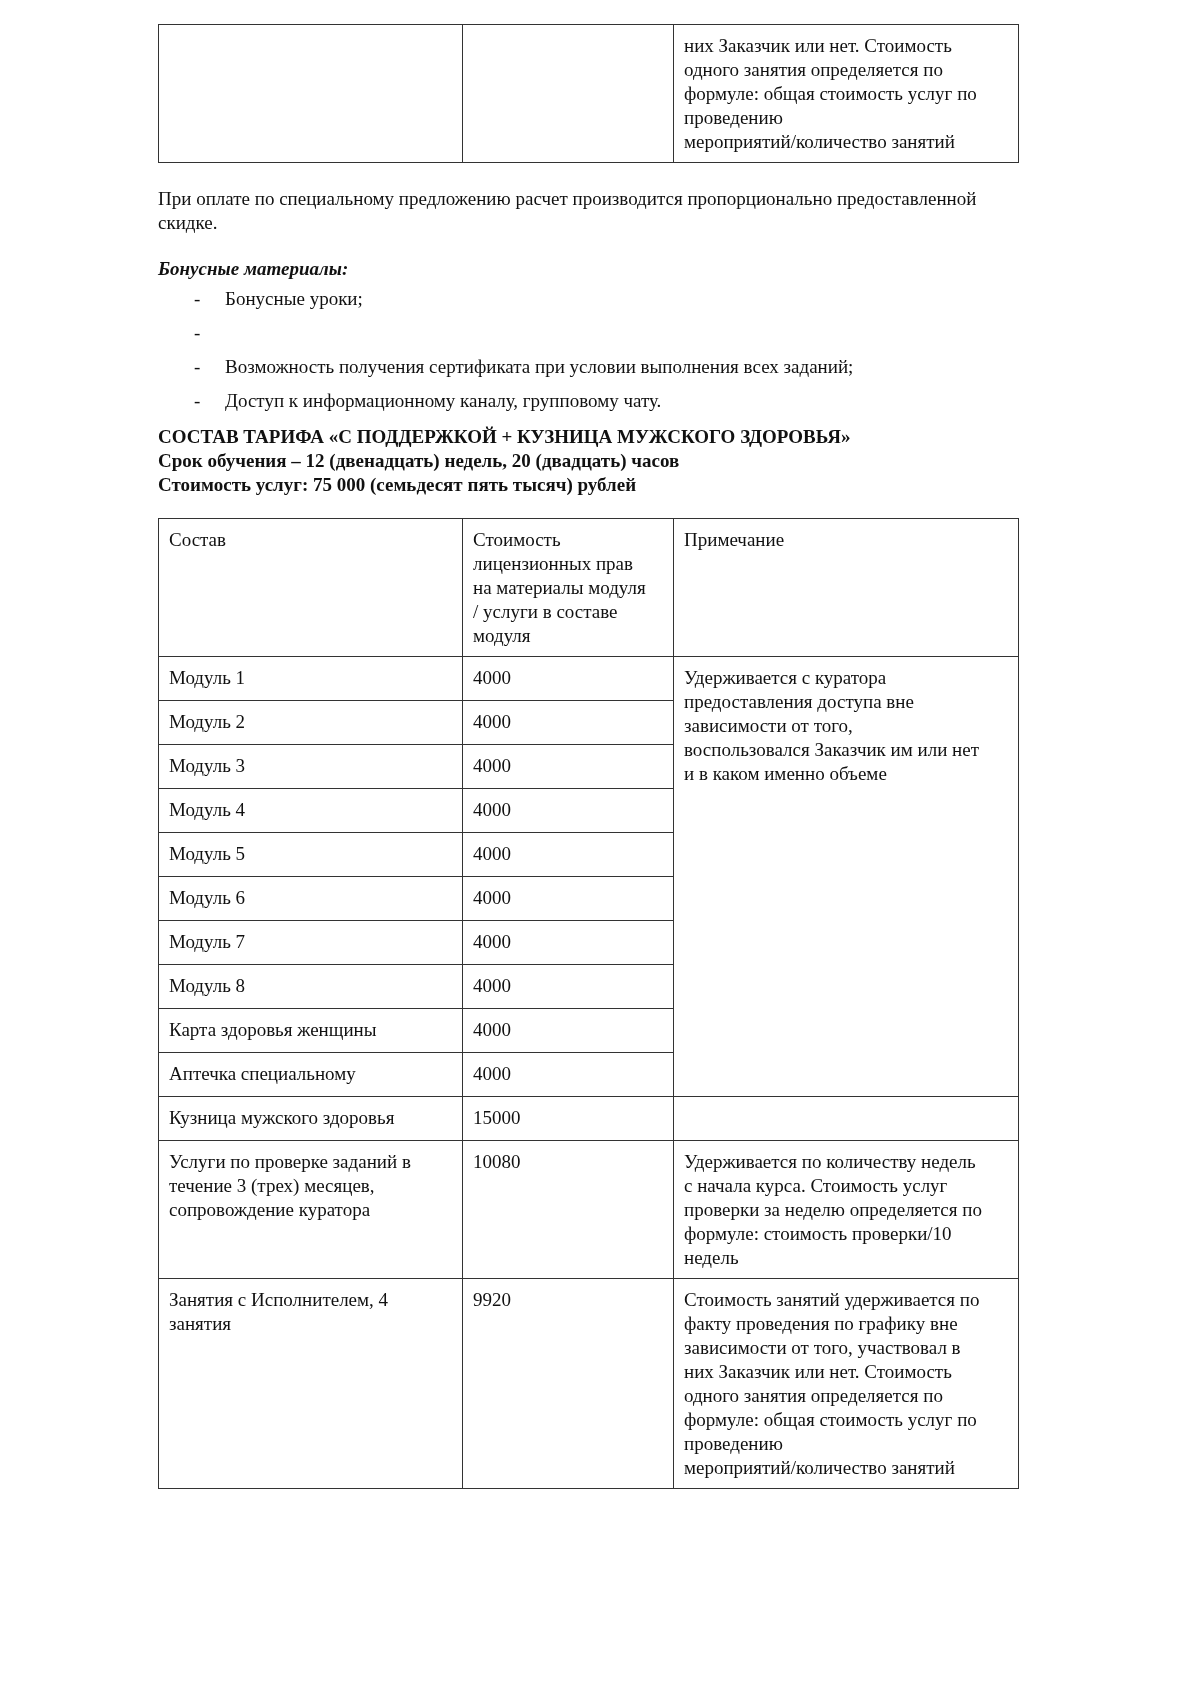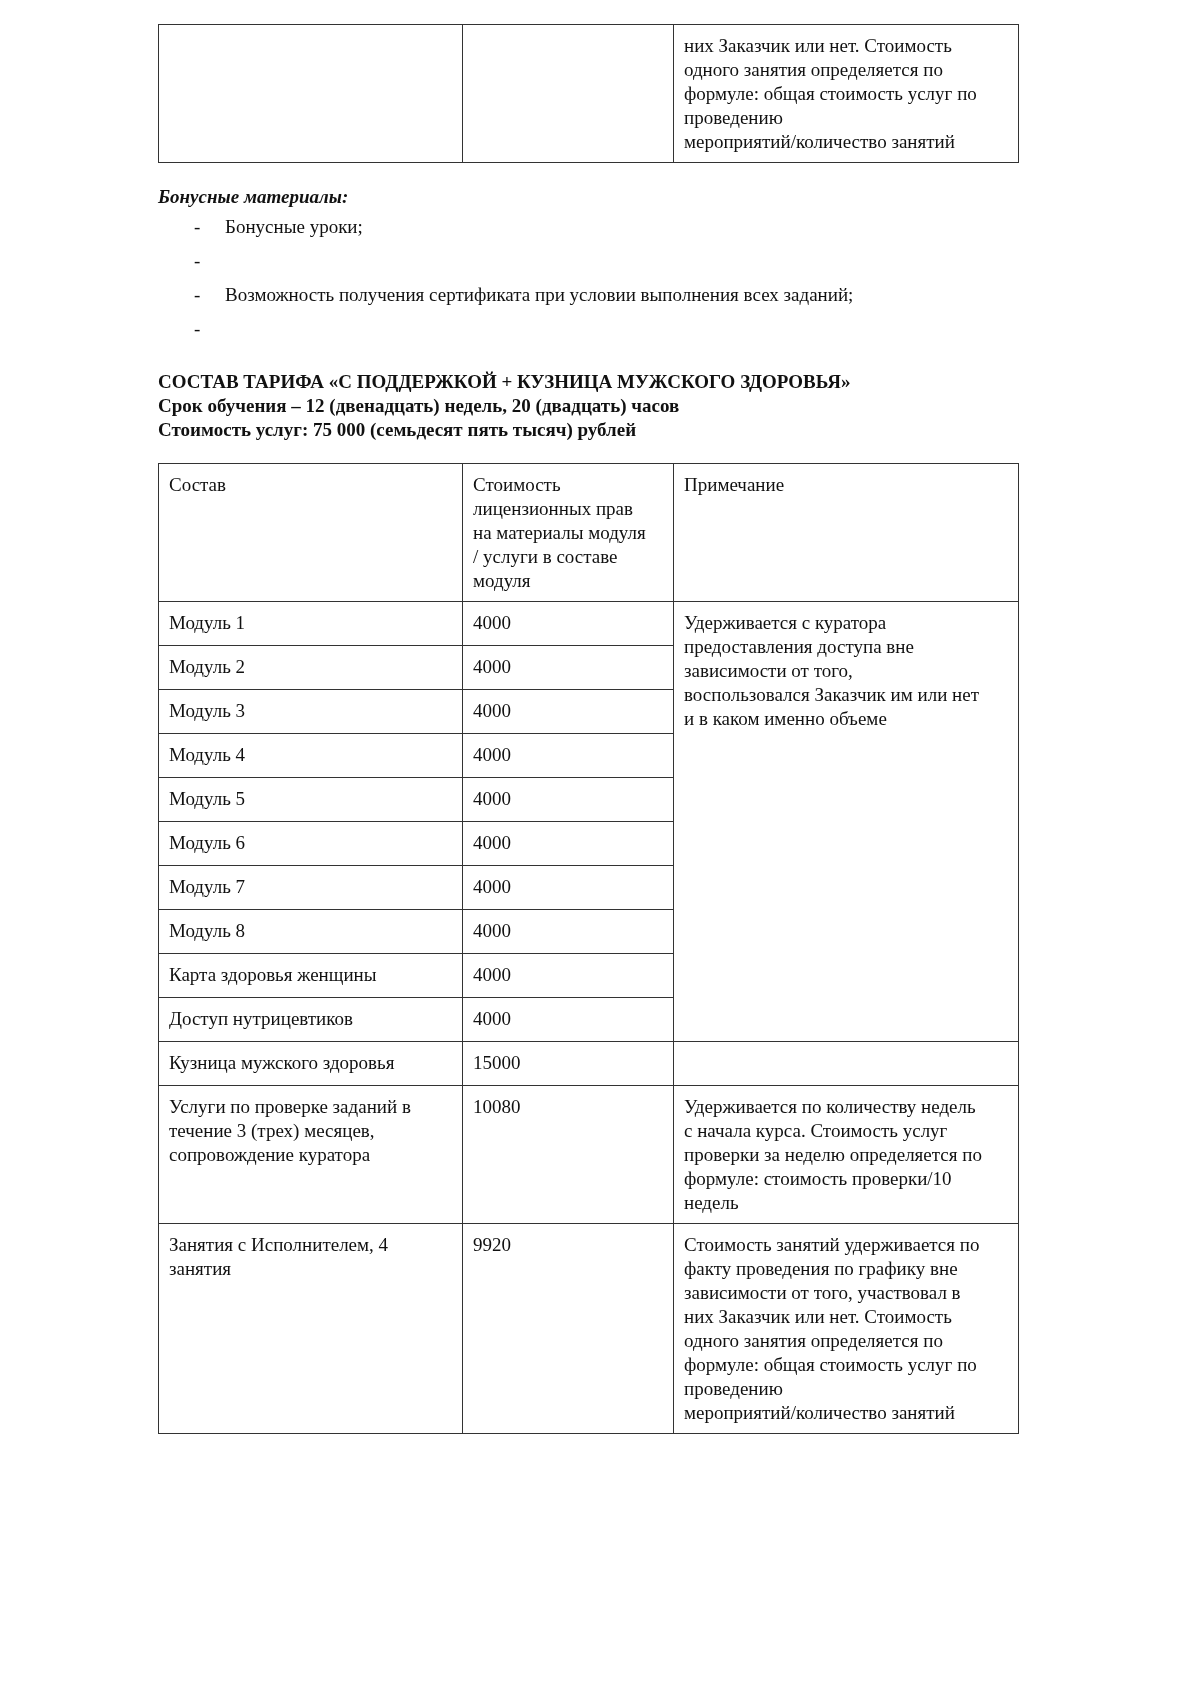--- a/index.html
+++ b/index.html
@@ -15,21 +15,21 @@
     padding: 9px 10px 8px 10px; font-size: 19px; line-height: 24px;
   }
   col.c1 { width: 304px; } col.c2 { width: 211px; } col.c3 { width: 345px; }
   .top-table td { padding-top: 12px; padding-bottom: 9px; }
   .para { margin: 0; }
   .p1 { margin-top: 24px; }
   .bonus-title { margin-top: 22px; font-weight: bold; font-style: italic; }
   ul.bonus { list-style: none; margin: 6px 0 0 0; padding: 0; }
   ul.bonus li { position: relative; padding-left: 67px; height: 24px; margin-bottom: 10px; }
   ul.bonus li .dash { position: absolute; left: 36px; top: 0; }
-  .tariff { margin-top: 29px; font-weight: bold; }
+  .tariff { margin-top: 12px; font-weight: bold; }
   .tariff div { line-height: 24px; }
   .main-table { margin-top: 21px; }
   .pre { white-space: pre-line; }
   .row-mod td { height: 26px; }
 </style>
 </head>
 <body>
 
 <div class="page">
 
@@ -45,27 +45,28 @@
       <td></td>
       <td class="pre">них Заказчик или нет. Стоимость
 одного занятия определяется по
 формуле: общая стоимость услуг по
 проведению
 мероприятий/количество занятий</td>
     </tr>
   </tbody>
     </table>
 
+  <p class="para p1">При оплате по специальному предложению расчет производится пропорционально предоставленной скидке.</p>
 
   <p class="para bonus-title">Бонусные материалы:</p>
   <ul class="bonus">
     <li><span class="dash">-</span><span>Бонусные уроки;</span></li>
     <li><span class="dash">-</span></li>
     <li><span class="dash">-</span><span>Возможность получения сертификата при условии выполнения всех заданий;</span></li>
-    <li><span class="dash">-</span></li>
+    <li><span class="dash">-</span><span>Доступ к информационному каналу, групповому чату.</span></li>
   </ul>
 
   <div class="tariff">
     <div>СОСТАВ ТАРИФА «С ПОДДЕРЖКОЙ + КУЗНИЦА МУЖСКОГО ЗДОРОВЬЯ»</div>
     <div>Срок обучения – 12  (двенадцать) недель, 20 (двадцать) часов</div>
     <div>Стоимость услуг: 75 000 (семьдесят пять тысяч) рублей</div>
   </div>
 
   <table class="doc main-table">
     <colgroup>
@@ -118,21 +119,21 @@
     </tr>
     <tr class="row-mod">
       <td>Модуль 8</td>
       <td>4000</td>
     </tr>
     <tr class="row-mod">
       <td>Карта здоровья женщины</td>
       <td>4000</td>
     </tr>
     <tr class="row-mod">
-      <td>Доступ нутрицевтиков</td>
+      <td>Аптечка специальному</td>
       <td>4000</td>
     </tr>
     <tr class="row-mod">
       <td>Кузница мужского здоровья</td>
       <td>15000</td>
       <td></td>
     </tr>
     <tr>
       <td class="pre">Услуги по проверке заданий в
 течение 3 (трех) месяцев,

